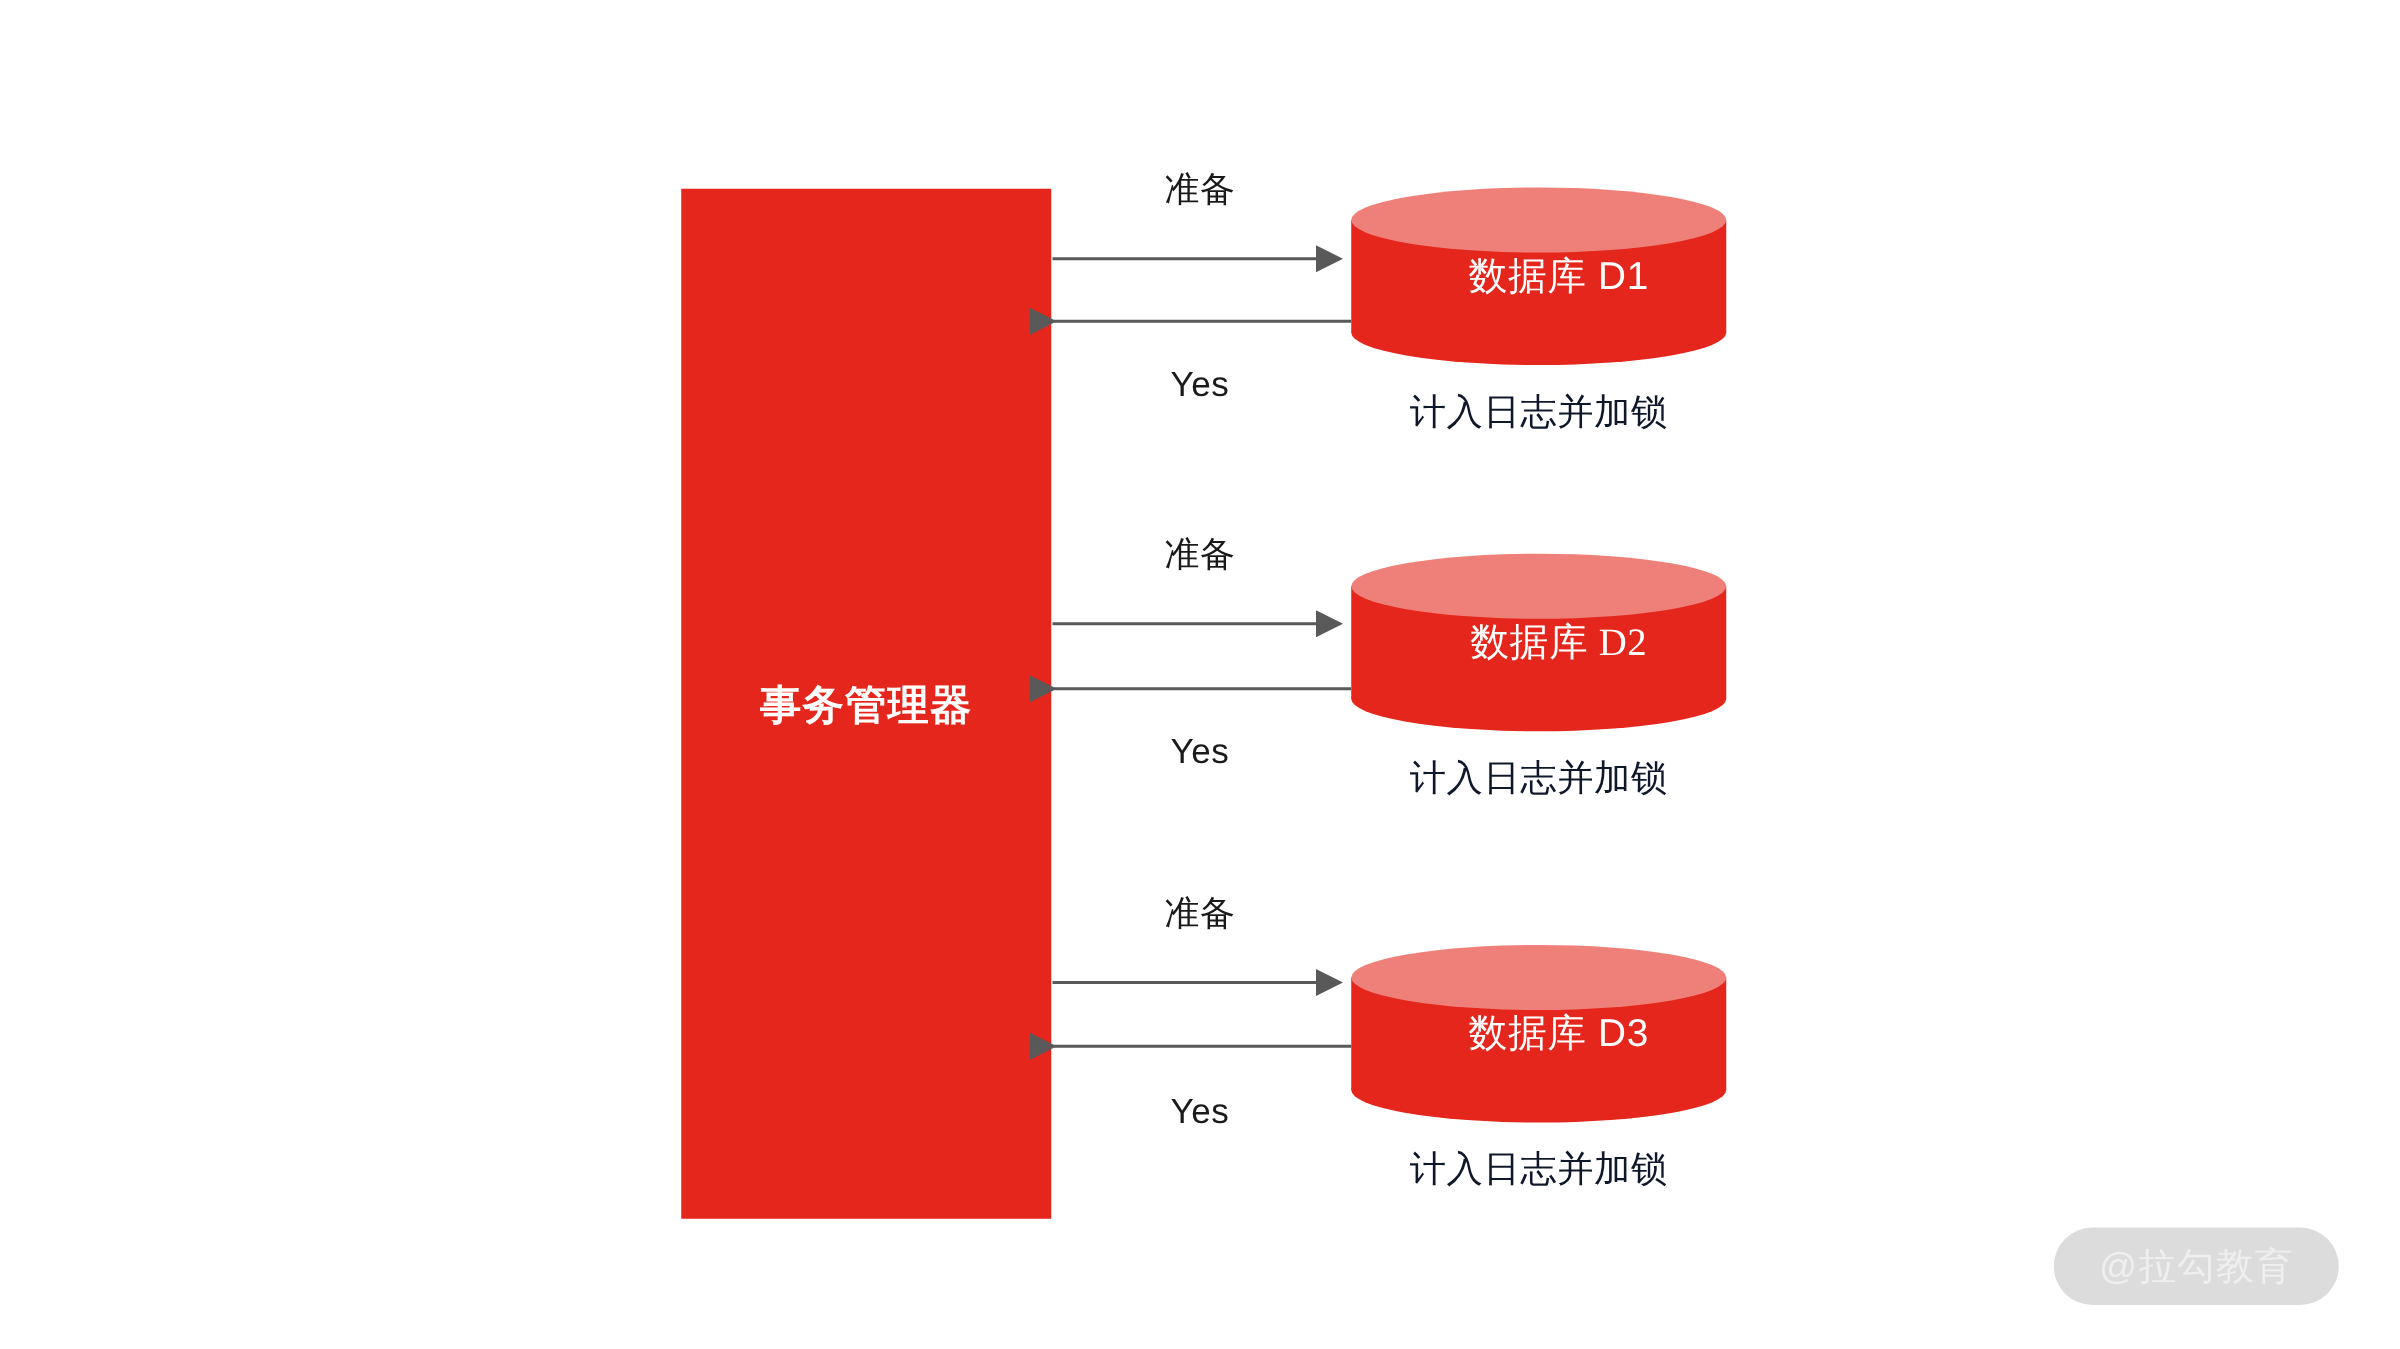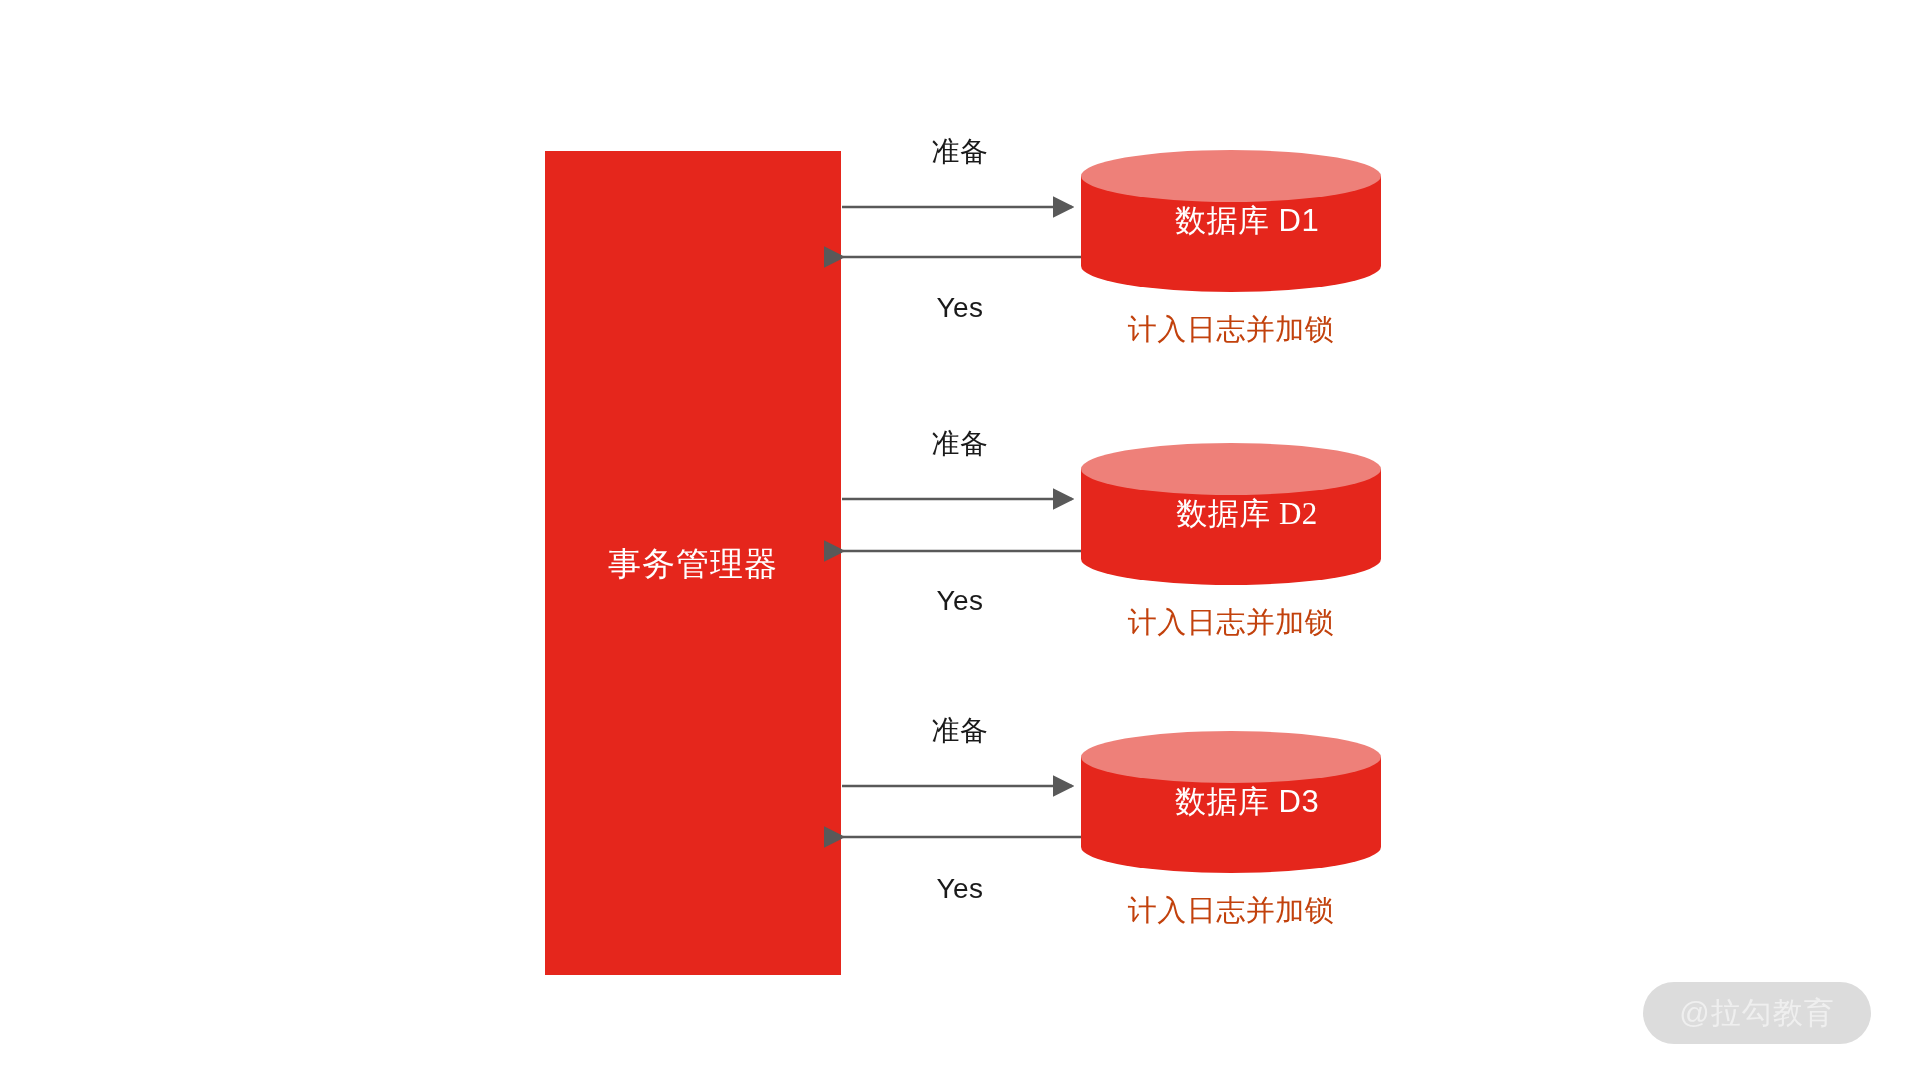--- a/index.html
+++ b/index.html
@@ -32,21 +32,21 @@
     width: 296px;
     height: 824px;
     background: #E5261C;
     display: flex;
     align-items: center;
     justify-content: center;
   }
   .tm-label {
     color: #ffffff;
     font-size: 33px;
-    font-weight: 400;
+    font-weight: 700;
     letter-spacing: 1px;
     line-height: 1;
     white-space: nowrap;
     text-align: right;
   }
 
   
   .db-group {
     position: absolute;
     left: 1081px;
@@ -98,21 +98,21 @@
     white-space: nowrap;
     z-index: 3;
     margin-left: 16px;
   }
   .db-caption {
     position: absolute;
     left: 0;
     top: 160px;
     width: 300px;
     text-align: center;
-    color: #c2410c;
+    color: #0f172a;
     font-size: 29px;
     letter-spacing: 0.5px;
     white-space: nowrap;
   }
 
   
   .edge-label {
     position: absolute;
     color: #1a1a1a;
     font-size: 28px;
@@ -213,21 +213,21 @@
   <div class="db-group" style="top:443px;font-family:Liberation Serif, serif;">
     <div class="cylinder">
       <div class="cyl-bottom"></div>
       <div class="cyl-body"></div>
       <div class="cyl-top"></div>
       <div class="cyl-label">数据库 D2</div>
     </div>
     <div class="db-caption">计入日志并加锁</div>
   </div>
 
-  <div class="db-group" style="top:731px;">
+  <div class="db-group" style="top:756px;">
     <div class="cylinder">
       <div class="cyl-bottom"></div>
       <div class="cyl-body"></div>
       <div class="cyl-top"></div>
       <div class="cyl-label">数据库 D3</div>
     </div>
     <div class="db-caption">计入日志并加锁</div>
   </div>
 
   <div class="watermark">

